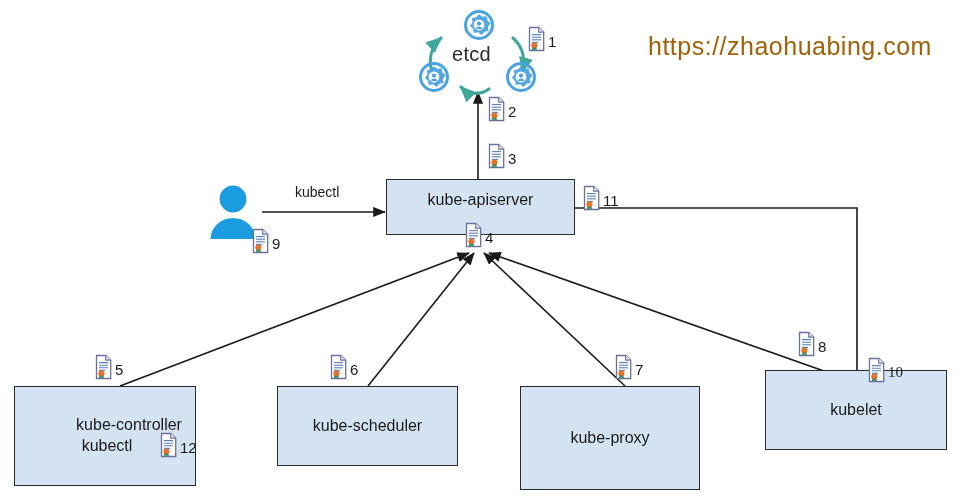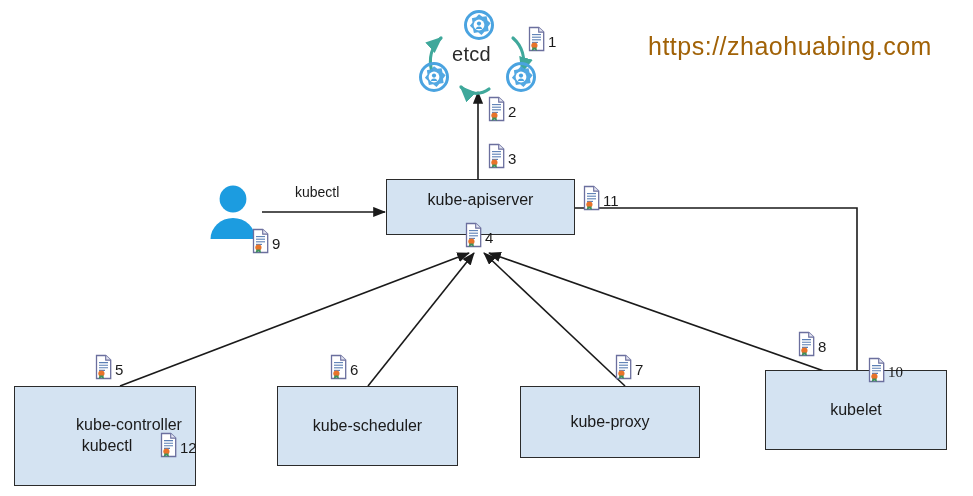--- a/index.html
+++ b/index.html
@@ -180,21 +180,21 @@
     <div style="display:flex; flex-direction:column; align-items:center; line-height:1.3;">
       <span>kube-controller</span>
       <span style="margin-right:44px;">kubectl</span>
     </div>
   </div>
 
   <div class="node-box" style="left:277px; top:386px; width:181px; height:80px;">
     <span class="node-label">kube-scheduler</span>
   </div>
 
-  <div class="node-box" style="left:520px; top:386px; width:180px; height:72px;">
+  <div class="node-box" style="left:520px; top:386px; width:180px; height:104px;">
     <span class="node-label">kube-proxy</span>
   </div>
 
   <div class="node-box" style="left:765px; top:370px; width:182px; height:80px;">
     <span class="node-label">kubelet</span>
   </div>
 
   <div class="cert" style="left:525px; top:26px;">
     <span class="cert-glyph">
       <svg width="22" height="26" viewBox="0 0 22 26">

